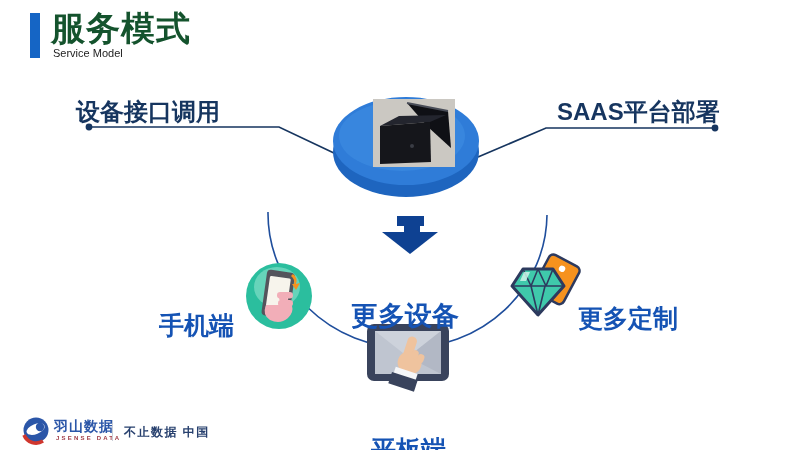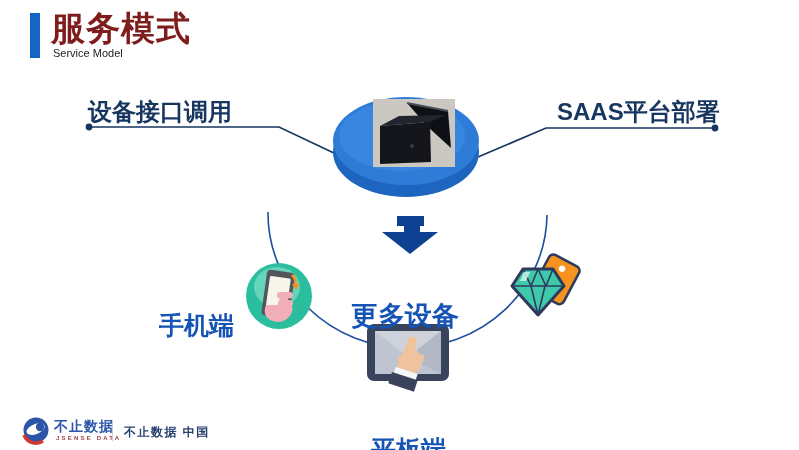--- a/index.html
+++ b/index.html
@@ -2,24 +2,24 @@
 <html><head>
 <meta charset="utf-8">
 <style>
   html,body{margin:0;padding:0;background:#e8e8e8;}
   .slide{
     position:relative;width:799px;height:450px;background:#ffffff;
     overflow:hidden;font-family:"Liberation Sans","DejaVu Sans",sans-serif;
   }
   .abs{position:absolute;}
   .title-bar{left:30px;top:13px;width:10px;height:45px;background:#1565C5;}
-  .page-title{left:51px;top:6px;font-size:34px;font-weight:900;color:#7f1d1d;letter-spacing:1px;}
+  .page-title{left:51px;top:6px;font-size:34px;font-weight:900;color:#14532d;letter-spacing:1px;}
   .page-subtitle{left:53px;top:47px;font-size:11px;font-weight:500;color:#1c1c1c;}
   .branch-label{font-size:24px;font-weight:bold;color:#16355F;white-space:nowrap;}
-  .branch-left{left:88px;top:96px;}
+  .branch-left{left:76px;top:96px;}
   .branch-right{left:557px;top:96px;}
   .node-label{font-size:25px;font-weight:bold;color:#1553B4;white-space:nowrap;margin-top:28px;}
   .node-mobile{left:159px;top:281px;}
   .node-more-devices{left:351px;top:270px;font-size:27px;}
   .node-more-custom{left:578px;top:274px;}
   .node-tablet{left:371px;top:405px;}
   .brand-name{left:54px;top:418px;font-size:14px;font-weight:800;color:#2B56A8;letter-spacing:1px;}
   .brand-latin{left:56px;top:435px;font-size:6px;font-weight:bold;color:#A03C46;letter-spacing:2.2px;}
   .brand-divider{left:112px;top:420px;width:1px;height:21px;background:#C9CDD6;}
   .brand-tagline{left:124px;top:424px;font-size:12px;font-weight:bold;color:#27406E;letter-spacing:1.5px;}
@@ -117,20 +117,21 @@
 
   <div class="abs title-bar"></div>
   <div class="abs page-title">服务模式</div>
   <div class="abs page-subtitle">Service Model</div>
 
   <div class="abs branch-label branch-left">设备接口调用</div>
   <div class="abs branch-label branch-right">SAAS平台部署</div>
 
   <div class="abs node-label node-mobile">手机端</div>
   <div class="abs node-label node-more-devices">更多设备</div>
+  <div class="abs node-label node-more-custom">更多定制</div>
   <div class="abs node-label node-tablet">平板端</div>
 
-  <div class="abs brand-name">不止数据</div>
+  <div class="abs brand-name">羽山数据</div>
   <div class="abs brand-latin">JSENSE DATA</div>
   <div class="abs brand-divider"></div>
   <div class="abs brand-tagline">不止数据 中国</div>
 
 </div>
 
 </body></html>

